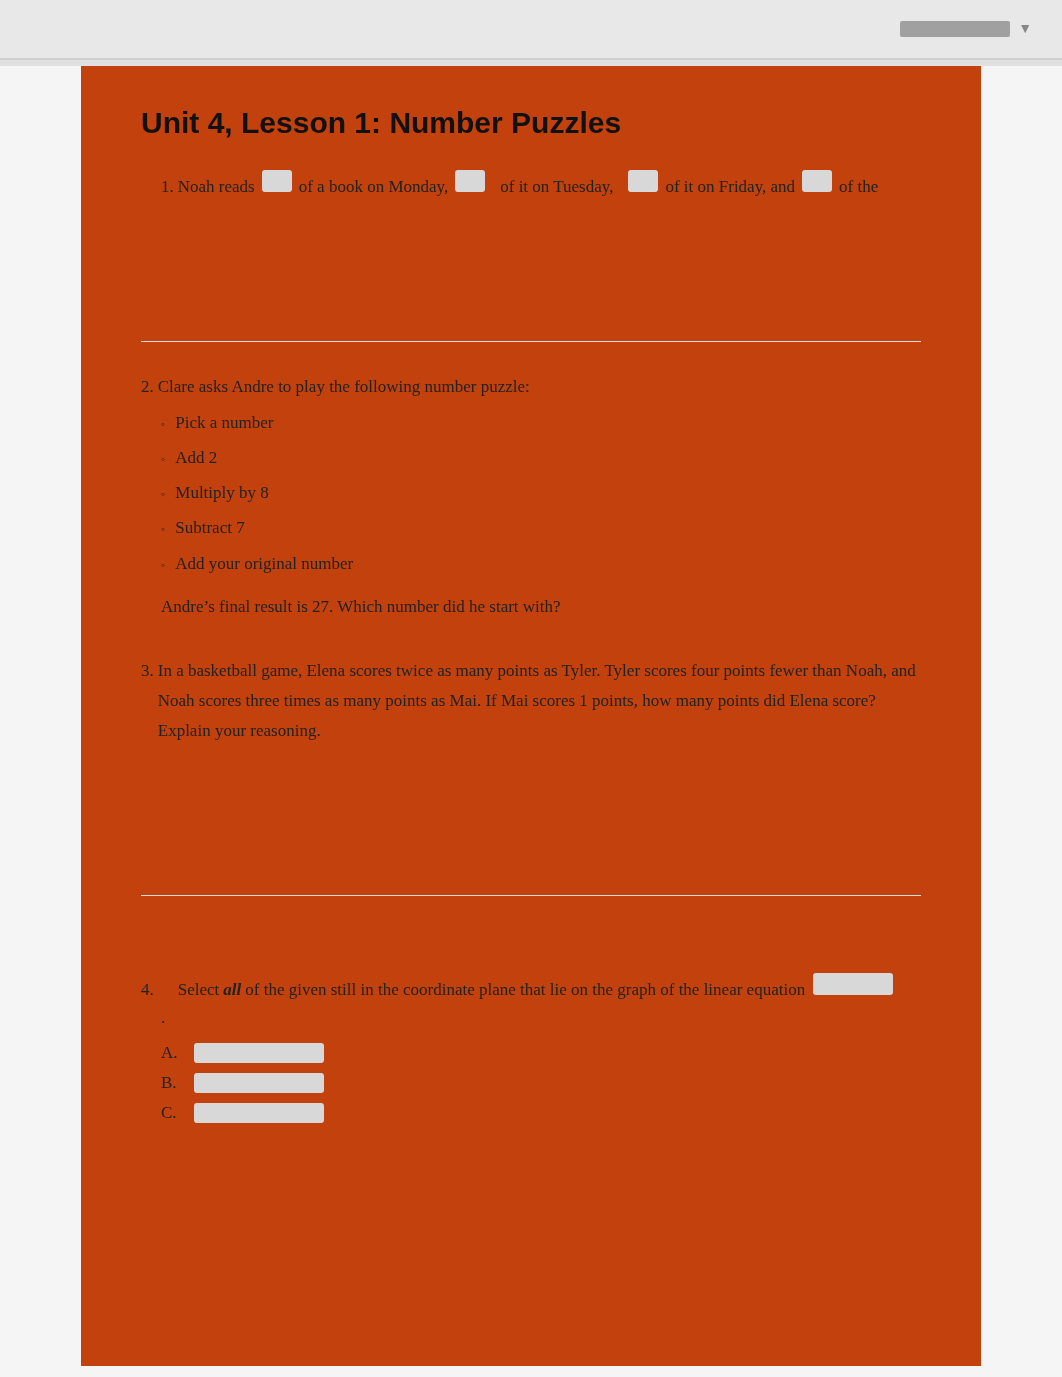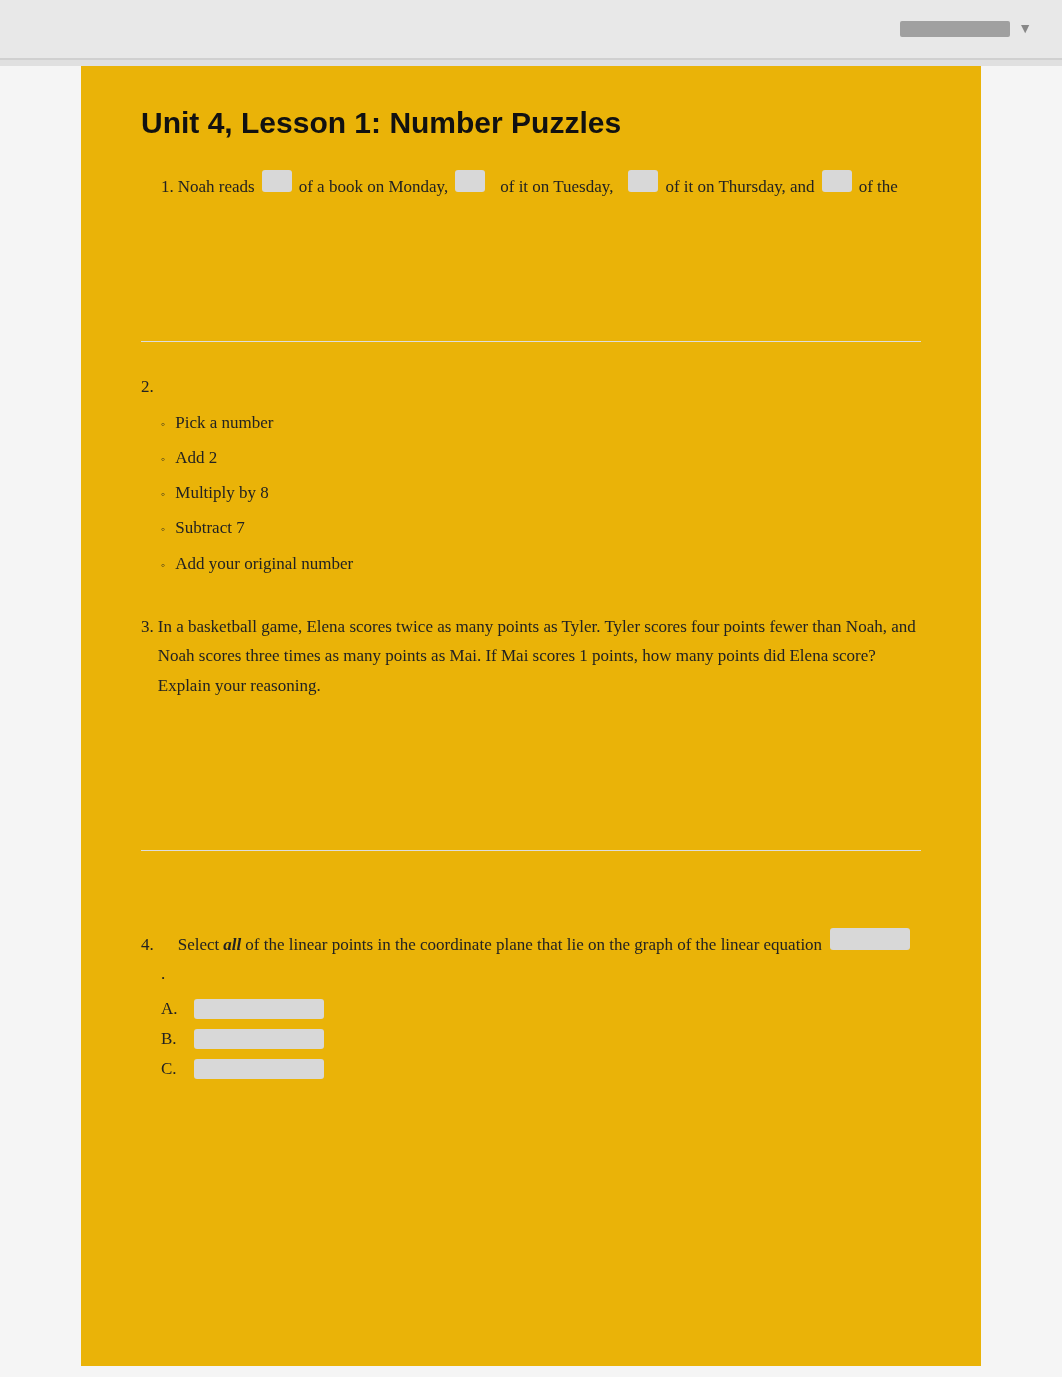--- a/index.html
+++ b/index.html
@@ -27,21 +27,21 @@
       border-bottom: 2px solid #d0d0d0;
     }
 
     .top-bar-content {
       display: flex;
       align-items: center;
       gap: 8px;
     }
 
     .main-content {
-      background: #eab308;
+      background: #c2410c;
       max-width: 900px;
       margin: 0 auto;
       padding: 40px 60px 60px 60px;
       min-height: 1300px;
     }
 
     .page-title {
       font-size: 30px;
       font-weight: bold;
       font-family: Arial, sans-serif;
@@ -158,30 +158,31 @@
 
   <div class="question">
     <div class="q1-line1">
       <span style="margin-right:4px;">1.</span>
       <span style="margin-right:4px;">Noah reads</span>
       <span class="inline-blank" style="width:30px;"></span>
       <span style="margin: 0 4px;">of a book on Monday,</span>
       <span class="inline-blank" style="width:30px;"></span>
       <span style="margin: 0 12px;">of it on Tuesday,</span>
       <span class="inline-blank" style="width:30px;"></span>
-      <span style="margin: 0 4px;">of it on Thursday, and</span>
+      <span style="margin: 0 4px;">of it on Friday, and</span>
       <span class="inline-blank" style="width:30px;"></span>
       <span style="margin: 0 4px; text-align: right;">of the</span>
     </div>
     <div class="work-area"></div>
   </div>
 
   <div class="question">
     <div style="display:flex; align-items:baseline; margin-bottom:12px;">
       <span style="margin-right:4px;">2.</span>
+      <span>Clare asks Andre to play the following number puzzle:</span>
     </div>
     <div class="list-items">
       <div class="list-item">
         <span class="list-bullet">◦</span>
         <span>Pick a number</span>
       </div>
       <div class="list-item">
         <span class="list-bullet">◦</span>
         <span>Add 2</span>
       </div>
@@ -190,37 +191,40 @@
         <span>Multiply by 8</span>
       </div>
       <div class="list-item">
         <span class="list-bullet">◦</span>
         <span>Subtract 7</span>
       </div>
       <div class="list-item">
         <span class="list-bullet">◦</span>
         <span>Add your original number</span>
       </div>
+    </div>
+    <div class="question-body">
+      <p>Andre’s final result is 27. Which number did he start with?</p>
     </div>
   </div>
 
   <div class="question">
     <div style="display:flex; align-items:baseline;">
       <span style="margin-right:4px; flex-shrink:0;">3.</span>
       <span style="line-height:1.75;">In a basketball game, Elena scores twice as many points as Tyler. Tyler scores four points fewer than Noah, and Noah scores three times as many points as Mai. If Mai scores 1 points, how many points did Elena score? Explain your reasoning.</span>
     </div>
     <div class="work-area" style="height:150px;"></div>
   </div>
 
   <div class="question">
     <div style="display:flex; flex-wrap:wrap; align-items:baseline; margin-bottom:4px; line-height:1.75;">
       <span style="margin-right:4px; flex-shrink:0;">4.</span>
       <span style="margin-right:4px;margin-left:20px;">Select</span>
       <span style="font-style:italic; font-weight:bold; margin-right:4px;margin-top:44px;">all</span>
-      <span style="margin-right:4px;">of the linear points in the coordinate plane that lie on the graph of the linear equation</span>
+      <span style="margin-right:4px;">of the given still in the coordinate plane that lie on the graph of the linear equation</span>
       <span class="inline-blank" style="width:80px; margin-left:4px;"></span>
     </div>
     <div style="margin-left:20px; margin-bottom:12px;">
       <span>.</span>
     </div>
     <div class="answer-choices">
       <div class="answer-choice">
         <span class="answer-choice-label">A.</span>
         <span class="answer-choice-blank" style="width:130px; background:#d8d8d8;"></span>
       </div>

